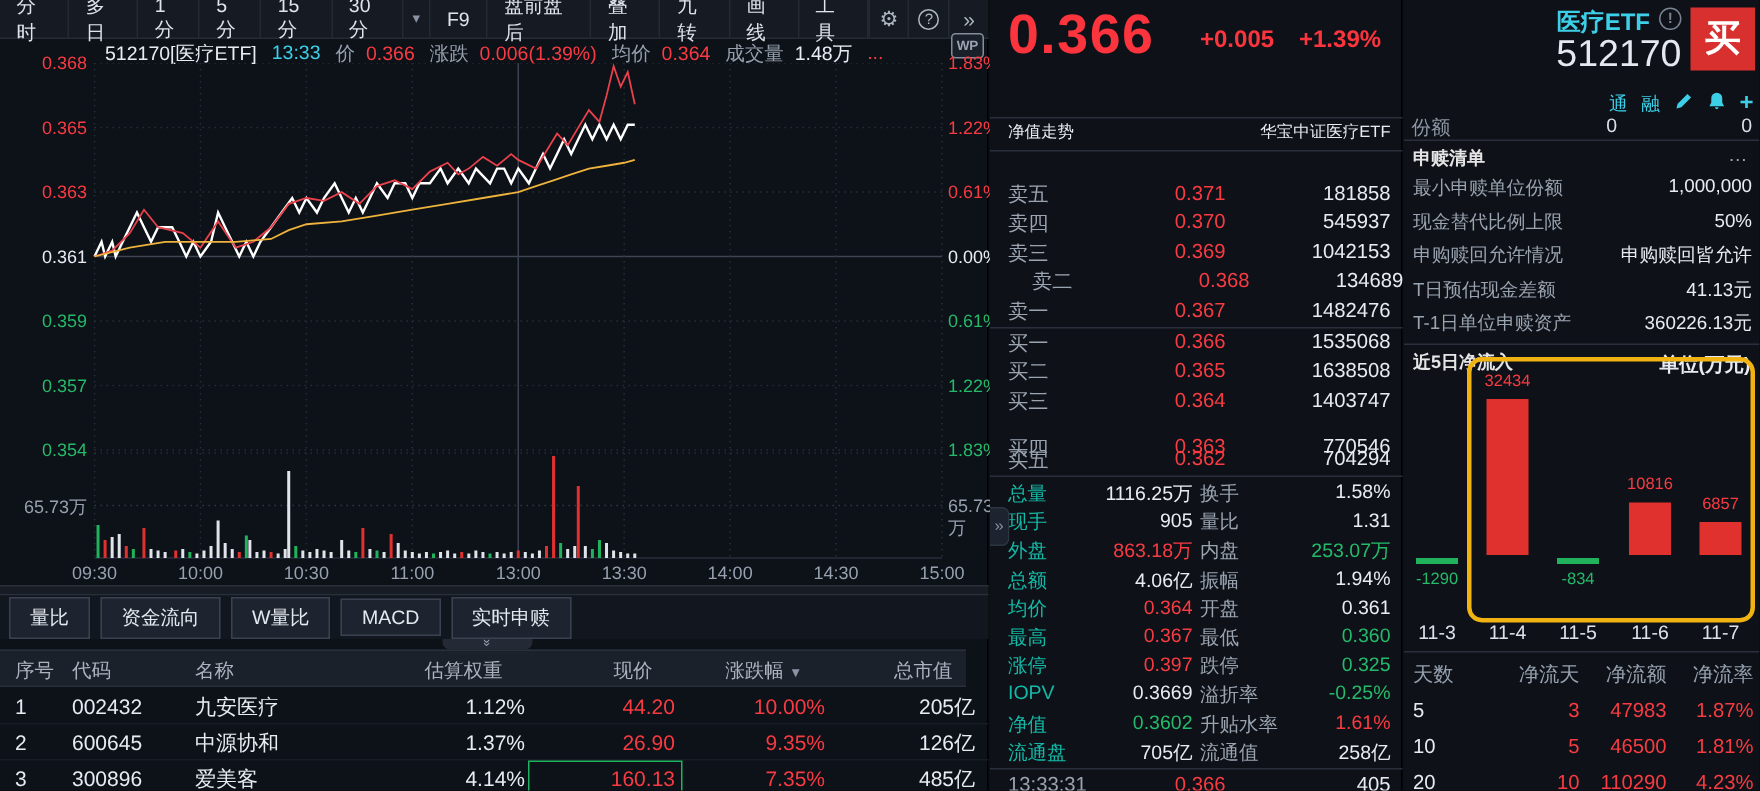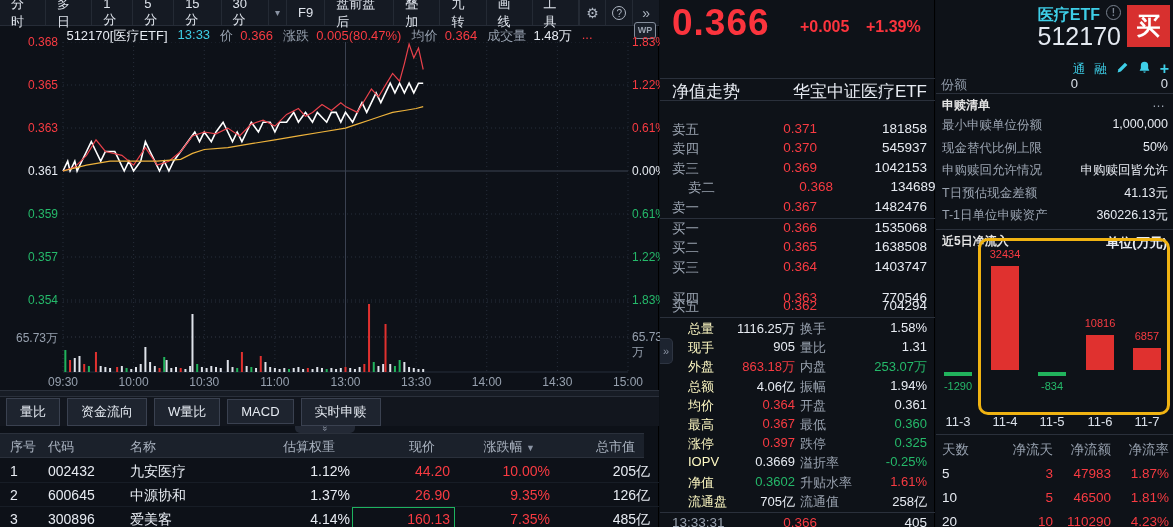--- a/index.html
+++ b/index.html
@@ -30,27 +30,27 @@
   .hcell { position:absolute; top:0; height:25px; line-height:25px; font-size:13px; }
   .hrow { position:absolute; left:0; width:659px; height:24px; border-bottom:1px solid #171d26; font-size:14px; }
   .hrow .c { position:absolute; top:0; height:24px; line-height:24px; }
 
   
   .mid-panel { position:absolute; left:660px; top:0; width:275px; height:527px; background:#0e1218; border-right:1px solid #000; }
   .big-price { position:absolute; left:12px; top:2px; font-size:37px; font-weight:bold; color:#fb343d; letter-spacing:1px; }
   .big-chg { position:absolute; top:18px; font-size:16px; font-weight:bold; color:#fb343d; }
   .sse-row { position:absolute; left:12px; top:58px; font-size:12.5px; color:#8d97a5; letter-spacing:.5px; }
   .divline { position:absolute; left:0; width:275px; border-top:1px solid #2a303b; }
-  .nav-row { position:absolute; left:0; top:80px; width:275px; height:20px; font-size:17px; }
+  .nav-row { position:absolute; left:0; top:80px; width:275px; height:20px; font-size:11px; }
   .ob-row { position:absolute; left:0; width:275px; height:19.4px; font-size:13.5px; }
   .ob-row .lab { position:absolute; left:12px; color:#9aa3b0; }
   .ob-row .prc { position:absolute; right:118px; }
   .ob-row .vol { position:absolute; right:8px; color:#e7ebf2; }
   .st-row { position:absolute; left:0; width:275px; height:19.2px; font-size:13px; }
-  .st-row .l1 { position:absolute; left:28px; color:#fef9c3; }
+  .st-row .l1 { position:absolute; left:12px; color:#14b8a6; }
   .st-row .v1 { position:absolute; right:140px; }
   .st-row .l2 { position:absolute; left:140px; color:#9aa3b0; }
   .st-row .v2 { position:absolute; right:8px; }
   .collapse-handle { position:absolute; left:0px; top:338px; width:13px; height:26px; background:#1d2430; border:1px solid #2e3542; border-left:none; border-radius:0 5px 5px 0; color:#8a93a3; font-size:11px; text-align:center; line-height:24px; }
 
   
   .right-panel { position:absolute; left:936px; top:0; width:237px; height:527px; background:#0e1218; }
   .etf-name { position:absolute; top:5px; right:73px; font-size:16px; font-weight:bold; color:#3ecfe8; }
   .info-circ { position:absolute; top:5px; right:52px; width:15px; height:15px; border:1.5px solid #79828f; border-radius:50%; color:#79828f; font-size:10px; font-weight:bold; text-align:center; line-height:13px; }
   .etf-code { position:absolute; top:22px; right:52px; font-size:25px; color:#e4e9f1; }
@@ -91,21 +91,21 @@
         <div class="tb-icon">⚙</div>
         <div class="tb-icon">
           <span style="border:1px solid #aeb6c2;border-radius:50%;width:14px;height:14px;display:inline-block;text-align:center;line-height:13px;font-size:10px;">?</span>
         </div>
         <div class="tb-icon">»</div>
       </div>
     <div class="chart-header">
       <span class="wht">512170[医疗ETF]</span>
       <span class="cyn">13:33</span>
       <span><span class="gry">价</span>&nbsp;&nbsp;<span class="red">0.366</span></span>
-      <span><span class="gry">涨跌</span>&nbsp;&nbsp;<span class="red">0.005(80.47%)</span></span>
+      <span><span class="gry">涨跌</span>&nbsp;&nbsp;<span class="red">0.006(1.39%)</span></span>
       <span><span class="gry">均价</span>&nbsp;&nbsp;<span class="red">0.364</span></span>
       <span><span class="gry">成交量</span>&nbsp;&nbsp;<span class="wht">1.48万</span></span>
       <span class="red">...</span>
     </div>
     <div class="wp-icon">WP</div>
     <div id="chart-wrap" class="abs" style="left:0;top:42px;width:659px;height:348px;"><svg width="659" height="348">
           <line x1="63" y1="0" x2="628" y2="0" stroke="#272e3a" stroke-dasharray="1,3" stroke-width="1"></line>
           <line x1="63" y1="43" x2="628" y2="43" stroke="#272e3a" stroke-dasharray="1,3" stroke-width="1"></line>
           <line x1="63" y1="86" x2="628" y2="86" stroke="#272e3a" stroke-dasharray="1,3" stroke-width="1"></line>
           <line x1="63" y1="129" x2="628" y2="129" stroke="#3d4452" stroke-width="1"></line>

